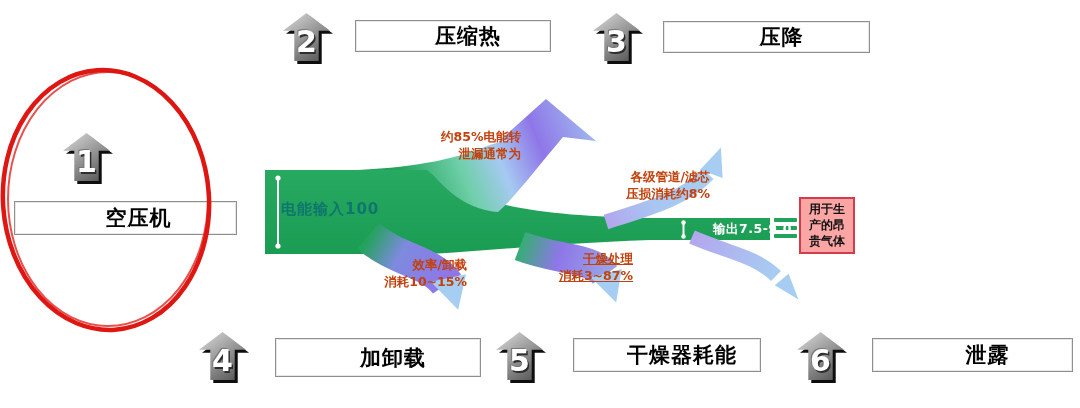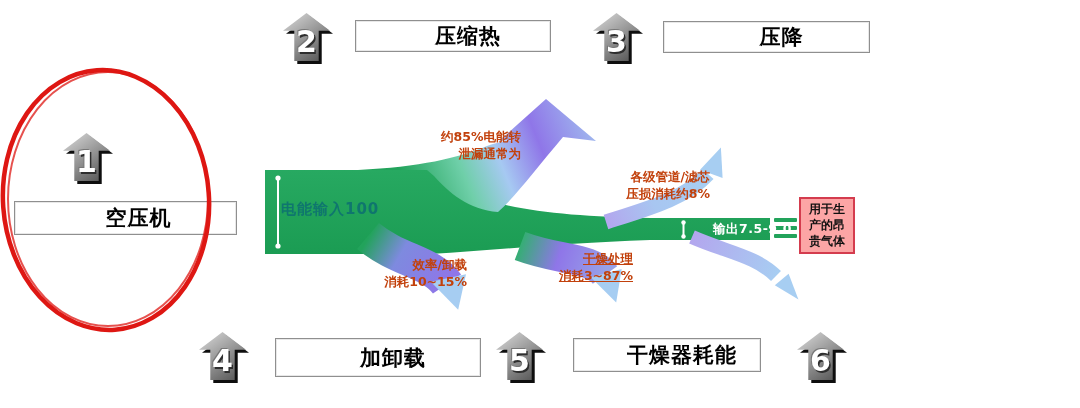--- a/index.html
+++ b/index.html
@@ -168,20 +168,23 @@
     <div class="badge-num">5</div>
   </div>
   <div class="lbox ui" style="left:573px;top:338px;width:188px;height:34px;">
     <span>干燥器耗能</span>
   </div>
 
   <div class="badge ui" style="left:797px;top:332px;">
     <div class="badge-shape"></div>
     <div class="badge-num">6</div>
   </div>
+  <div class="lbox ui" style="left:872px;top:338px;width:201px;height:34px;">
+    <span>泄露</span>
+  </div>
 
   <div class="note ui" style="left:389px;top:129px;">
     <span>约85%电能转</span><br>
     <span>泄漏通常为</span>
   </div>
   <div class="note ui" style="left:578px;top:169px;">
     <span>各级管道/滤芯</span><br>
     <span>压损消耗约8%</span>
   </div>
   <div class="note ui" style="left:335px;top:257px;">

